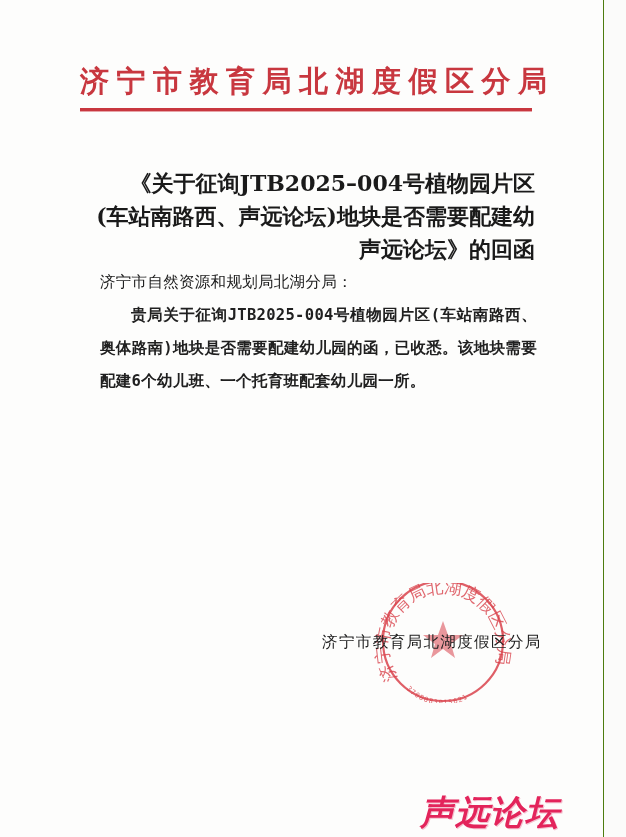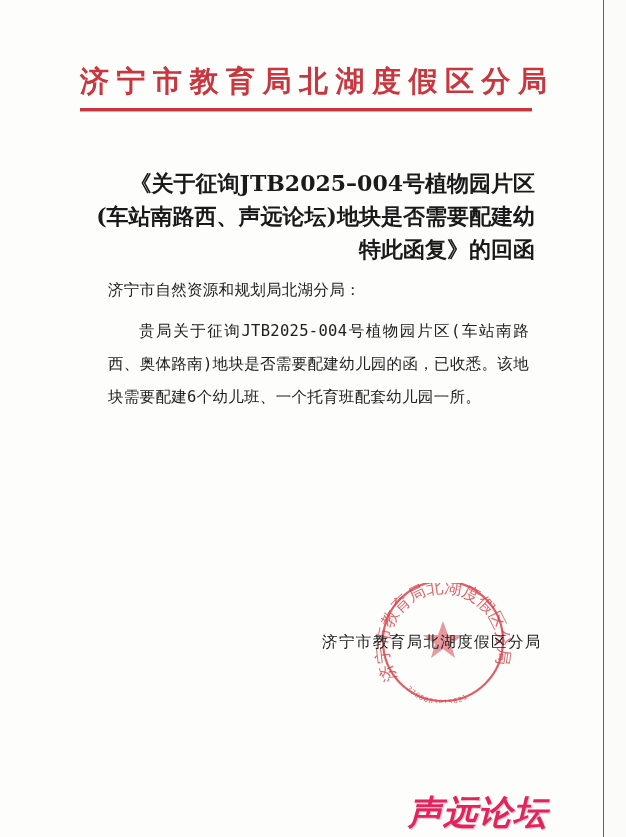--- a/index.html
+++ b/index.html
@@ -32,54 +32,54 @@
     color: #1a1a1a;
     margin-top: 21px;
   }
   .title div { white-space: nowrap; }
   .body-text {
     position: absolute; left: 100px; top: 266px; width: 437px;
     font-family: "DejaVu Sans Mono", "Liberation Mono", monospace;
     font-size: 15.5px; line-height: 33px; color: #202020;
     letter-spacing: 0.3px;
   }
-  .body-text p { margin: 8px; text-align: justify; }
-  .body-text p.indent { text-indent: 2em; }
+  .body-text p { margin: 0; text-align: justify; }
+  .body-text p.indent { text-indent: 2em; font-weight: bold; }
   .sign {
     position: absolute; left: 322px; top: 625px; width: 240px;
     font-family: "DejaVu Sans", "Liberation Sans", sans-serif;
     font-size: 15.5px; line-height: 35px; color: #202020; letter-spacing: 1.4px;
   }
   .sign .org { white-space: nowrap; }
   .sign .date { padding-left: 36px; white-space: nowrap; letter-spacing: 0.6px; }
   .stamp {
     position: absolute; left: 367px; top: 583px; width: 150px; height: 120px;
     pointer-events: none;
   }
   .watermark {
-    position: absolute; left: 408px; top: 790px;
+    position: absolute; left: 420px; top: 790px;
     font-family: "DejaVu Sans", "Liberation Sans", sans-serif;
     font-weight: bold; font-style: italic; font-size: 34px; letter-spacing: 1px;
     color: #e3245b;
     text-shadow: 1px 1px 0 #f4c1cf;
     white-space: nowrap;
   }
 </style>
 </head>
 <body>
 
 <div class="page">
 
   <div class="letterhead">济宁市教育局北湖度假区分局</div>
   <div class="rule"></div>
 
   <div class="title">
     <div>《关于征询JTB2025–004号植物园片区</div>
     <div>(车站南路西、声远论坛)地块是否需要配建幼</div>
-    <div>特此函复》的回函</div>
+    <div>声远论坛》的回函</div>
   </div>
 
   <div class="body-text">
     <p>济宁市自然资源和规划局北湖分局：</p>
     <p class="indent">贵局关于征询JTB2025-004号植物园片区(车站南路西、奥体路南)地块是否需要配建幼儿园的函，已收悉。该地块需要配建6个幼儿班、一个托育班配套幼儿园一所。</p>
   </div>
 
   <svg class="stamp" viewBox="0 0 150 120">
     <defs>
       <path id="ringpath" d="M 30 95 A 55 55 0 1 1 122 95"></path>

